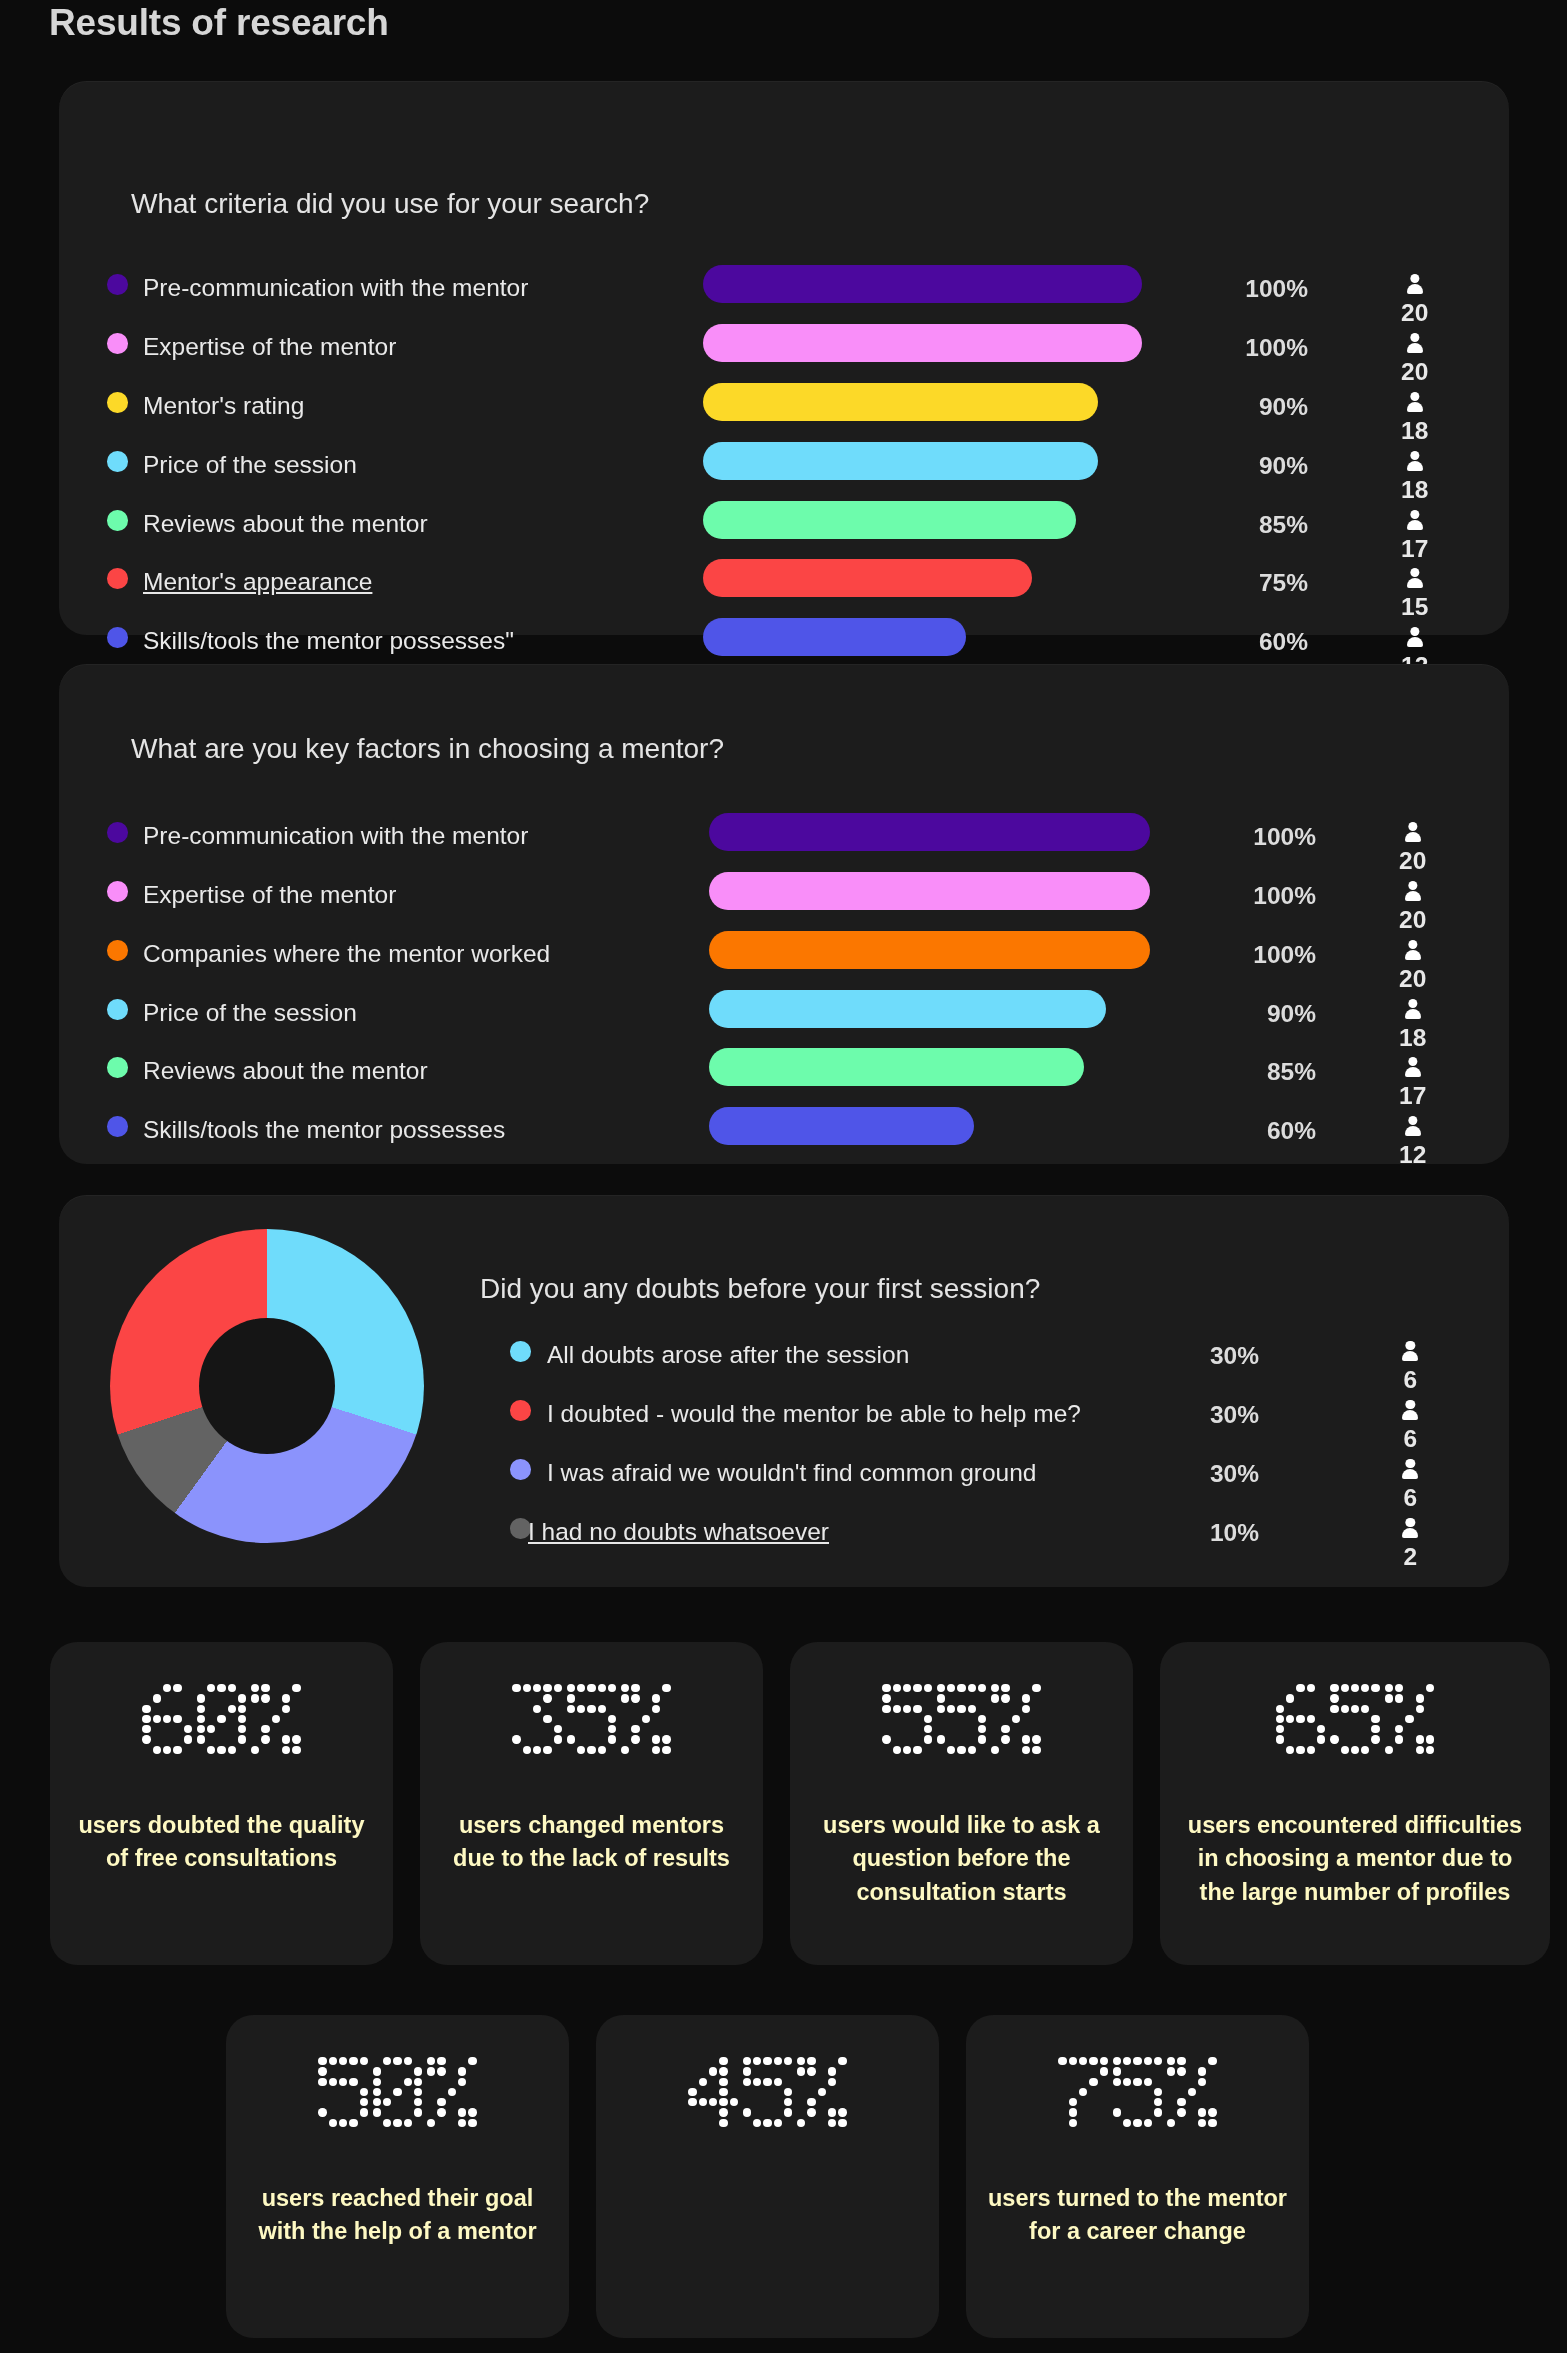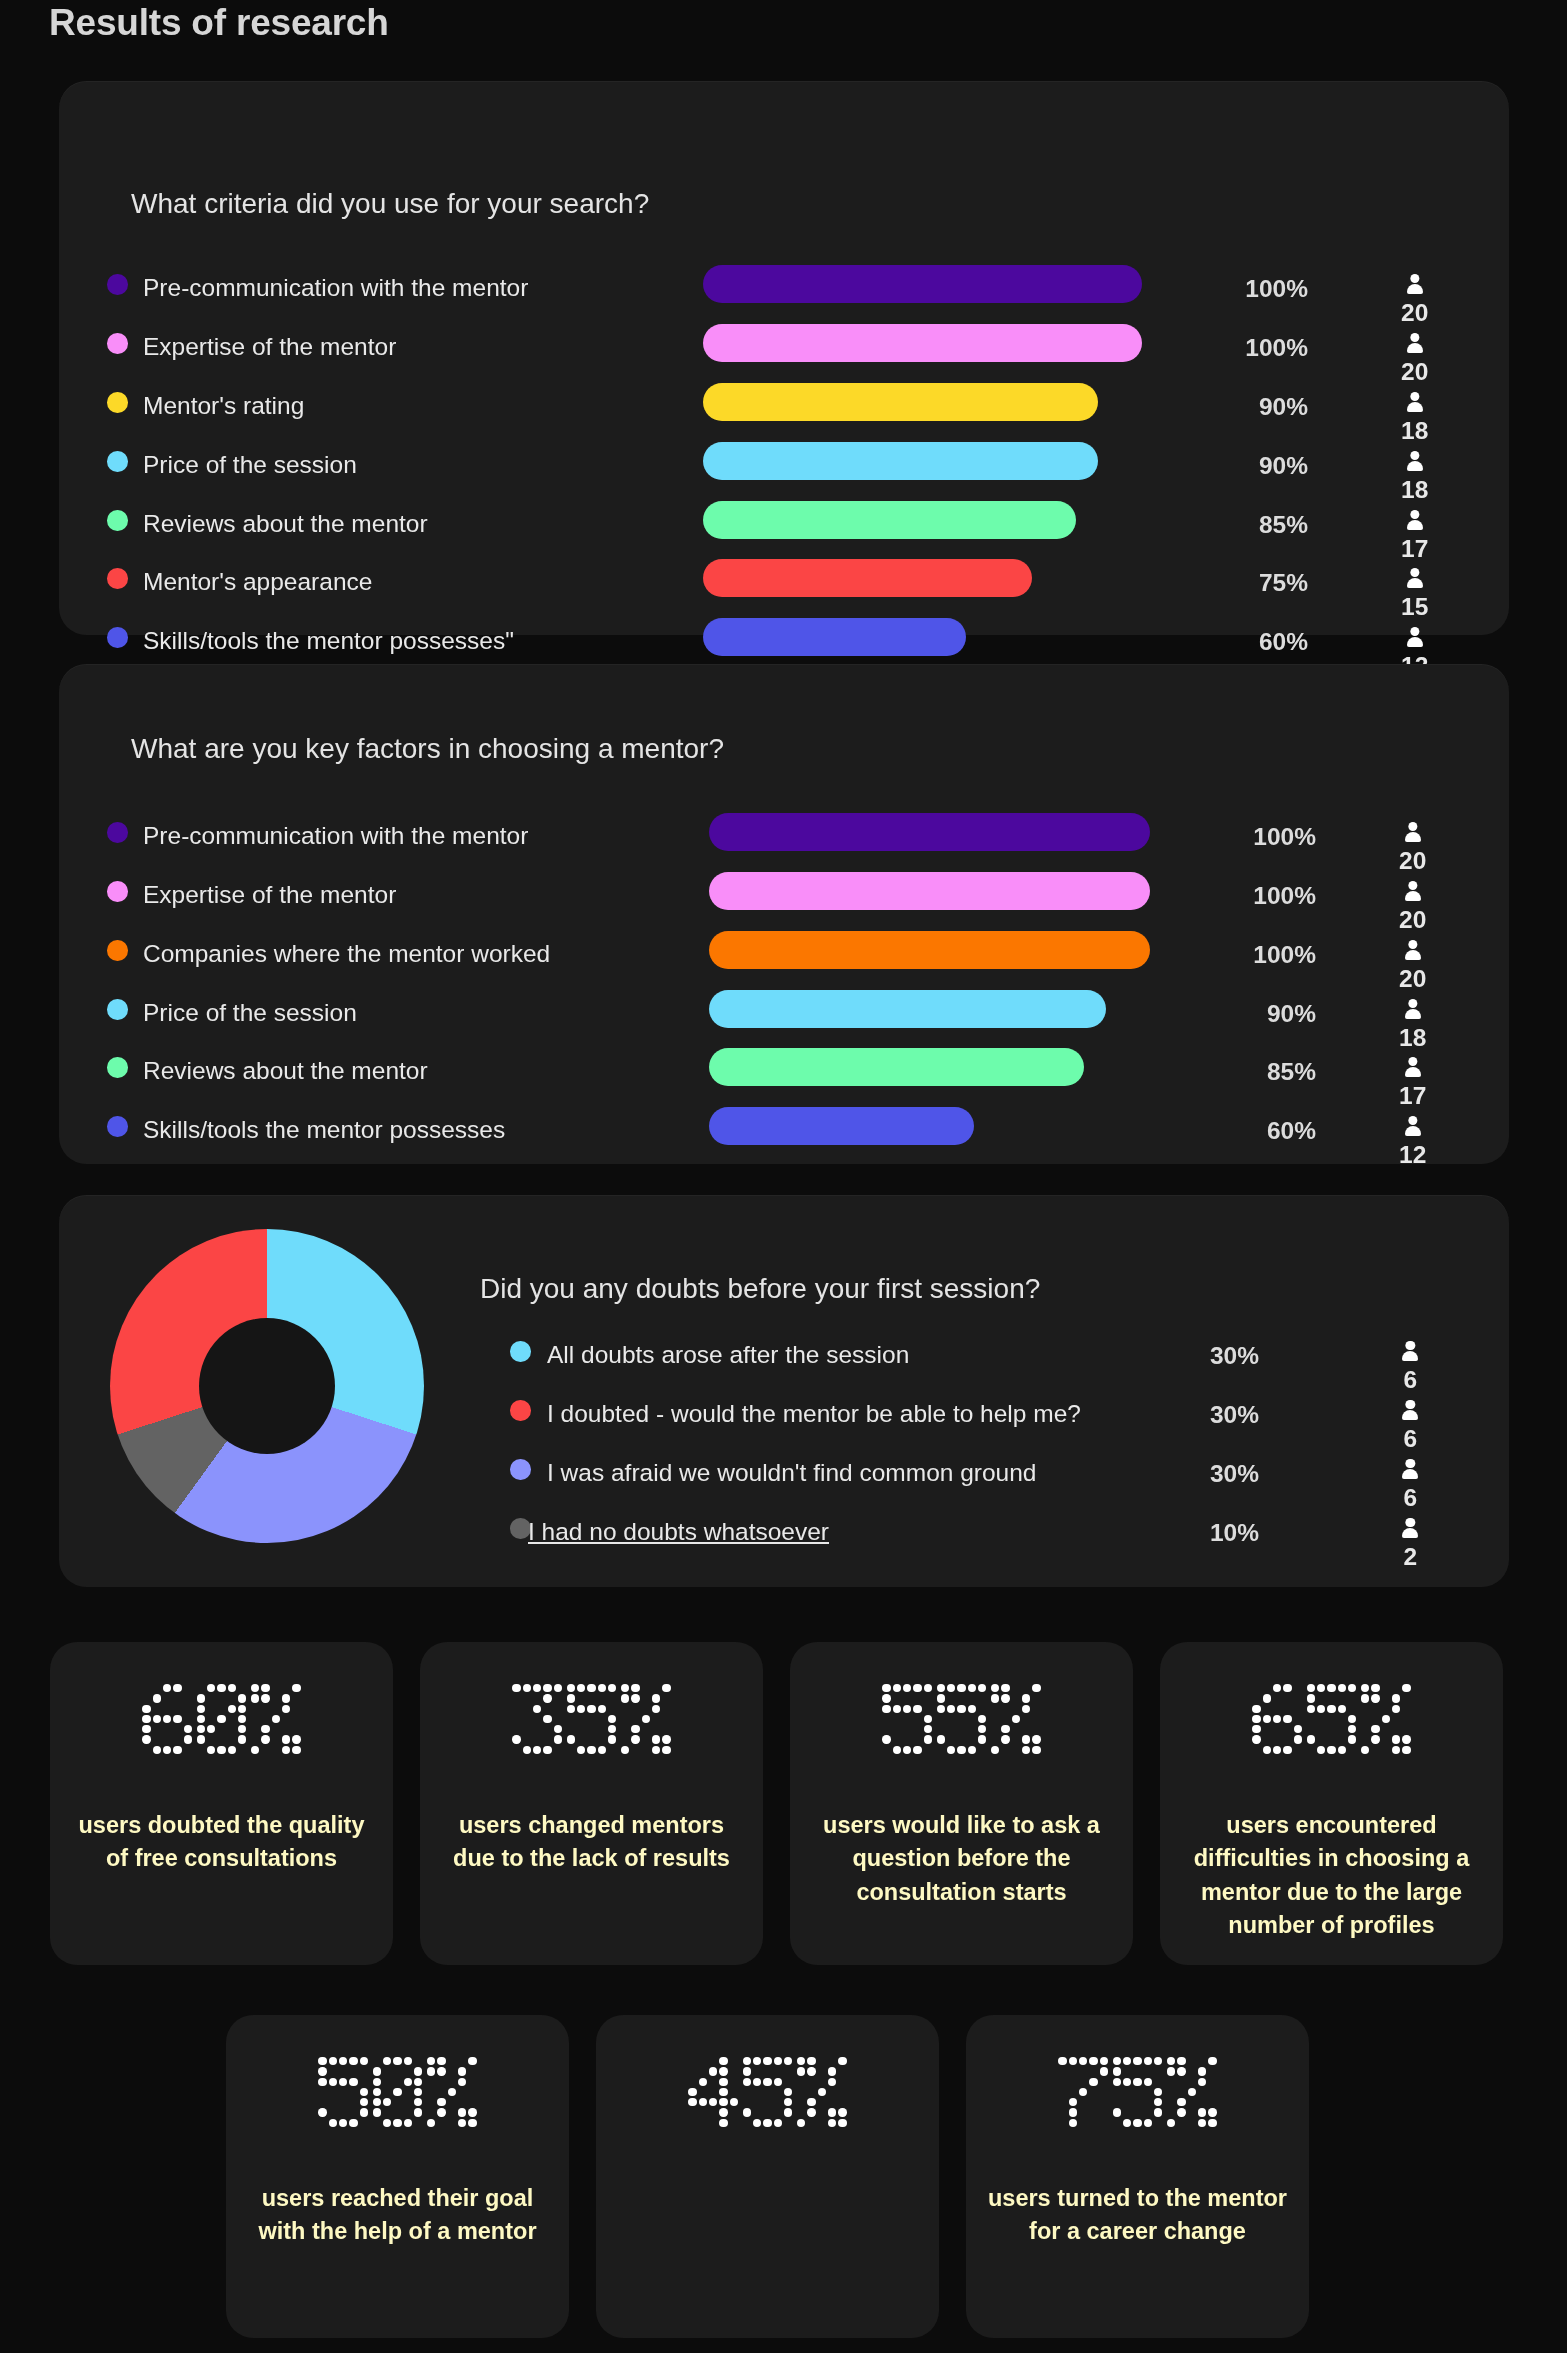--- a/index.html
+++ b/index.html
@@ -244,21 +244,21 @@
           <span class="rlabel" style="left: 84px; top: 20.6px;">Reviews about the mentor</span>
           <span class="bar" style="left: 644px; top: 10.3px; width: 373px; background: rgb(109, 252, 172);"></span>
           <span class="pct" style="left: 1161px; width: 88px; top: 21.6px;">85%</span>
           <span class="cnt" style="left: 1342px; top: 18.6px;">
             <span class="person-icon"></span>
             <span>17</span>
           </span>
         </div>
         <div class="srow" style="top: 468px;">
           <span class="dot" style="left: 48px; top: 19px; background: rgb(251, 69, 69);"></span>
-          <span class="rlabel" style="left: 84px; top: 20.6px;">Mentor's appearance</span>
+          <span class="rlabel" style="left: 84px; top: 20.6px; text-decoration: underline;">Mentor's appearance</span>
           <span class="bar" style="left: 644px; top: 10.3px; width: 329px; background: rgb(251, 69, 69);"></span>
           <span class="pct" style="left: 1161px; width: 88px; top: 21.6px;">75%</span>
           <span class="cnt" style="left: 1342px; top: 18.6px;">
             <span class="person-icon"></span>
             <span>15</span>
           </span>
         </div>
         <div class="srow" style="top: 527px;">
           <span class="dot" style="left: 48px; top: 19px; background: rgb(79, 85, 232);"></span>
           <span class="rlabel" style="left: 84px; top: 20.6px;">Skills/tools the mentor possesses"</span>
@@ -729,21 +729,21 @@
             <i class="on"></i>
             <i class="on"></i>
             <i></i>
             <i></i>
             <i class="on"></i>
             <i class="on"></i>
           </span>
         </div>
         <div class="stat-desc" style="top: 167px;">users would like to ask a question before the consultation starts</div>
       </div>
-      <div class="stat-card" style="left: 1160px; top: 1642px; width: 343px; height: 323px;">
+      <div class="stat-card" style="left: 1160px; top: 1642px; width: 390px; height: 323px;">
         <div class="led" style="top: 42px;">
           <span class="led-glyph">
             <i></i>
             <i></i>
             <i class="on"></i>
             <i class="on"></i>
             <i></i>
             <i></i>
             <i class="on"></i>
             <i></i>

